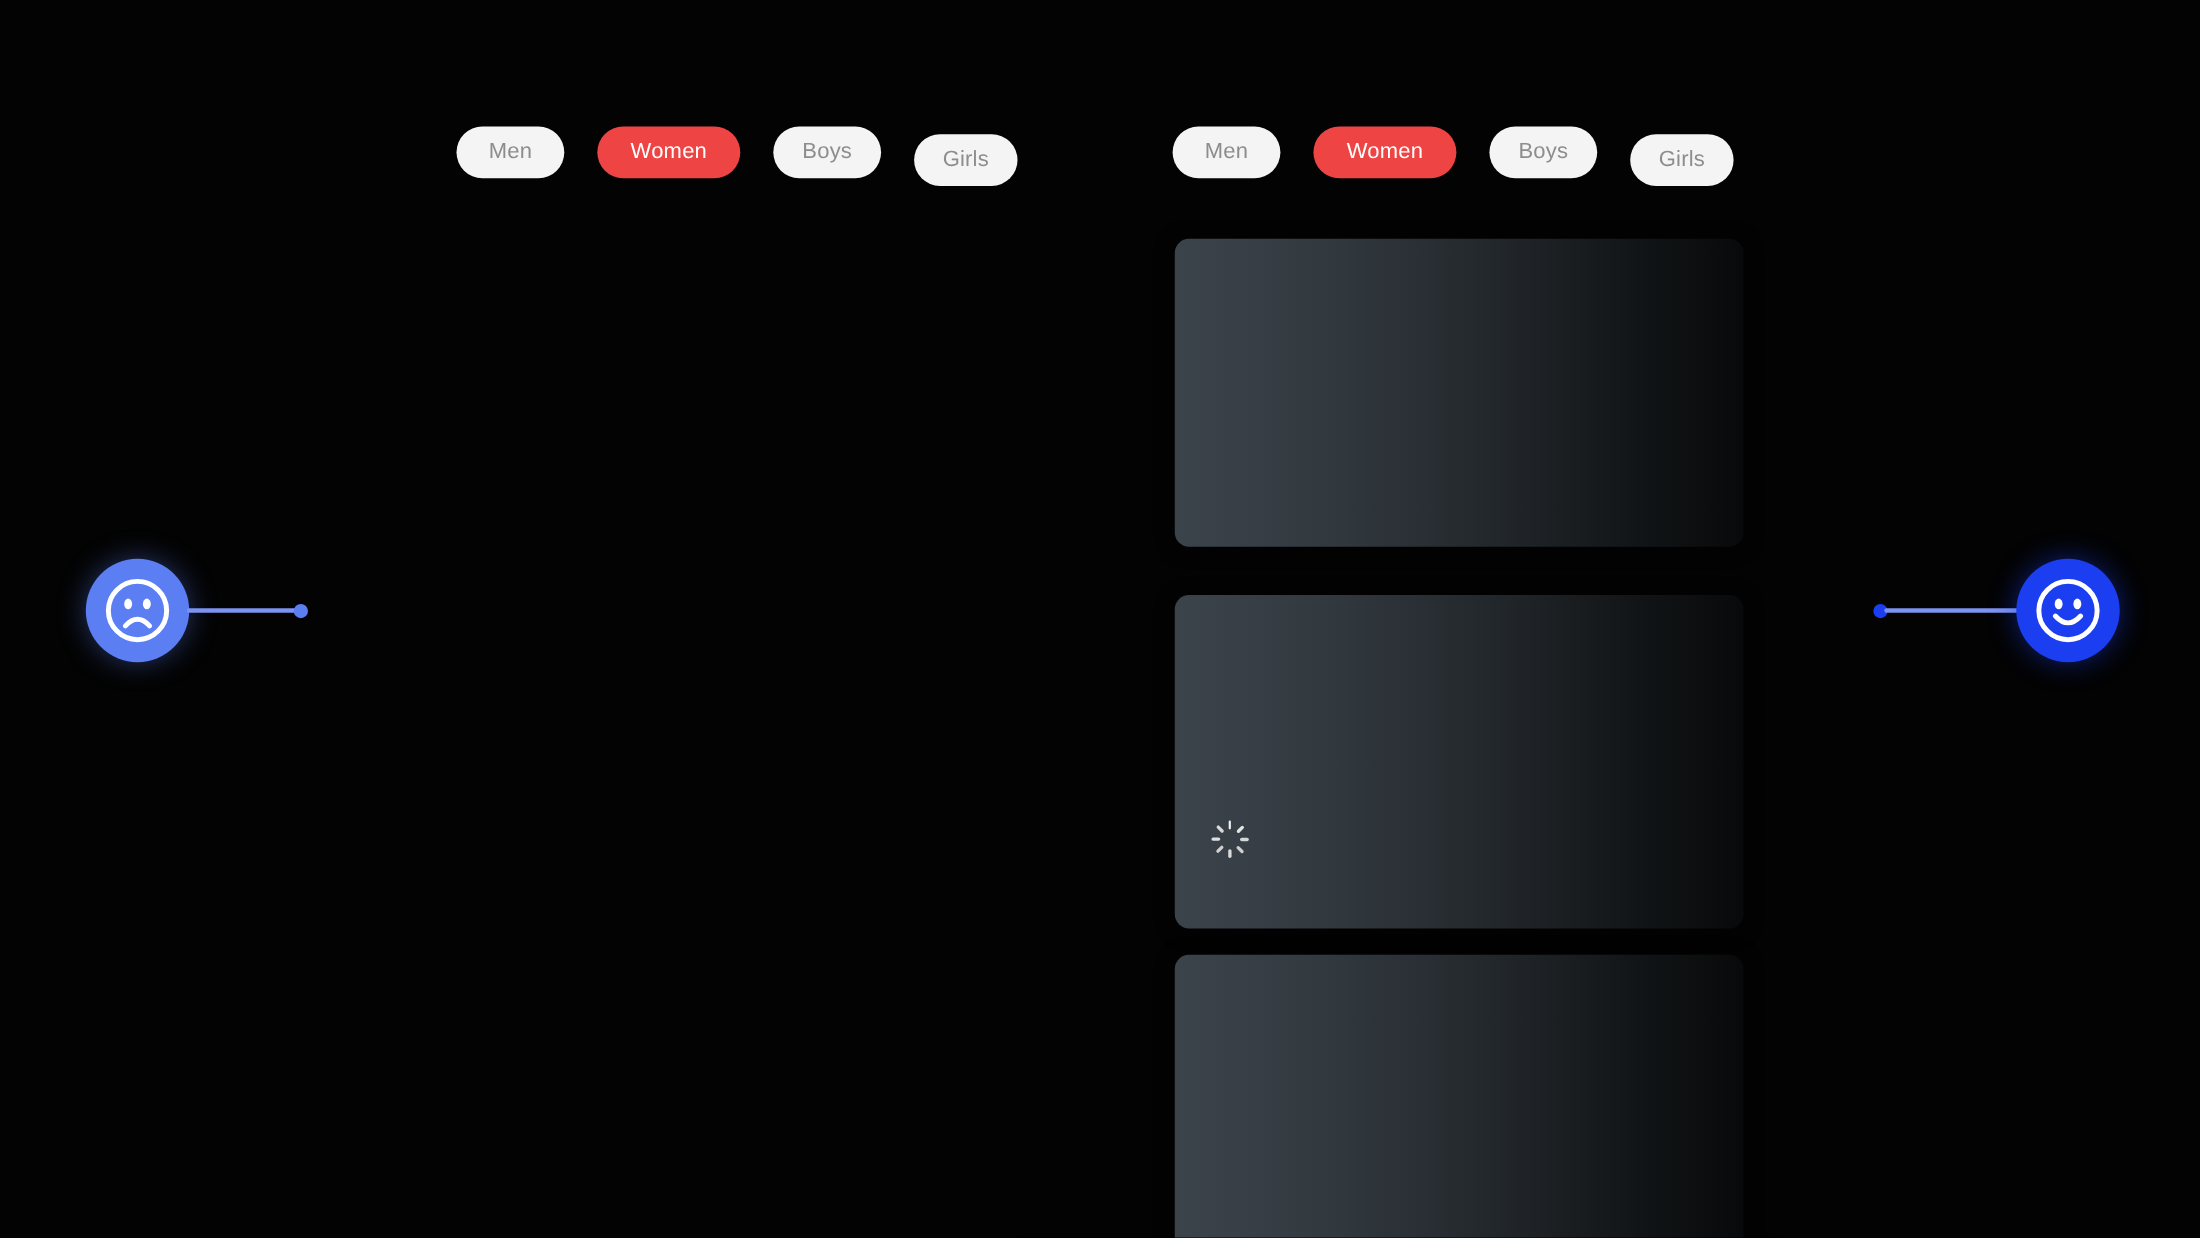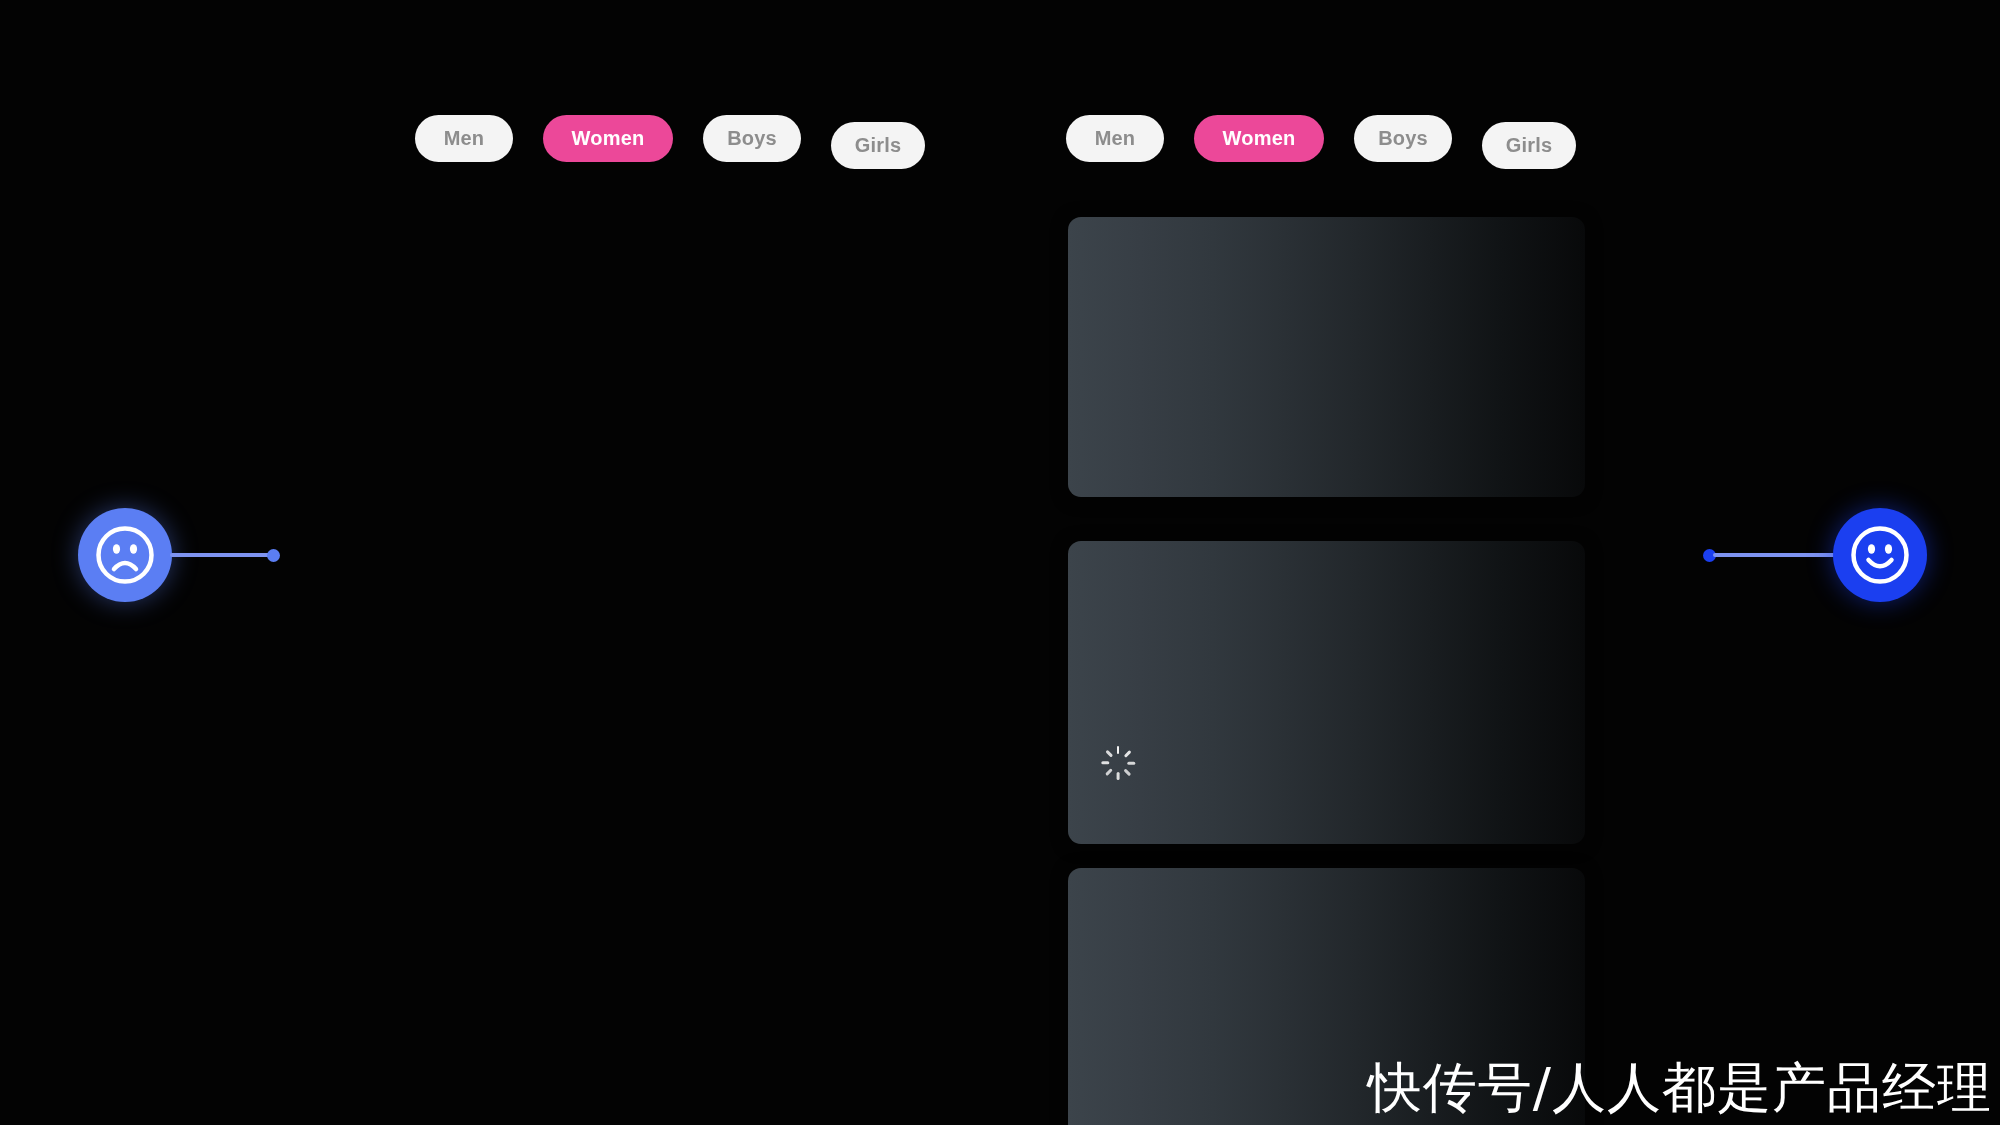--- a/index.html
+++ b/index.html
@@ -42,26 +42,26 @@
     letter-spacing: 0.2px;
     white-space: nowrap;
     user-select: none;
     cursor: pointer;
     border: none;
     outline: none;
   }
   .pill.inactive {
     background: #f4f4f4;
     color: #8d8d8d;
-    font-weight: 700;
+    font-weight: 400;
   }
   .pill.active {
-    background: #ec4899;
+    background: #ef4444;
     color: #ffffff;
-    font-weight: 700;
+    font-weight: 400;
   }
   .pill + .pill { margin-left: 30px; }
 
   .pill.w-men   { width: 98px; }
   .pill.w-women { width: 130px; }
   .pill.w-boys  { width: 98px; }
   .pill.w-girls { width: 94px; margin-top: 14px; }
 
   
   .card {
@@ -239,15 +239,14 @@
     <div class="face-circle">
       <svg width="62" height="62" viewBox="0 0 62 62" aria-hidden="true">
         <circle cx="31" cy="31" r="26.5" fill="none" stroke="#ffffff" stroke-width="4.5"></circle>
         <ellipse cx="22.5" cy="25" rx="3.6" ry="4.8" fill="#ffffff"></ellipse>
         <ellipse cx="39.5" cy="25" rx="3.6" ry="4.8" fill="#ffffff"></ellipse>
         <path d="M19.5 36 Q31 48.5 42.5 36" fill="none" stroke="#ffffff" stroke-width="4.5" stroke-linecap="round"></path>
       </svg>
     </div>
   </div>
 
-  <div id="watermark">快传号/人人都是产品经理</div>
 
 </div>
 
 </body></html>

